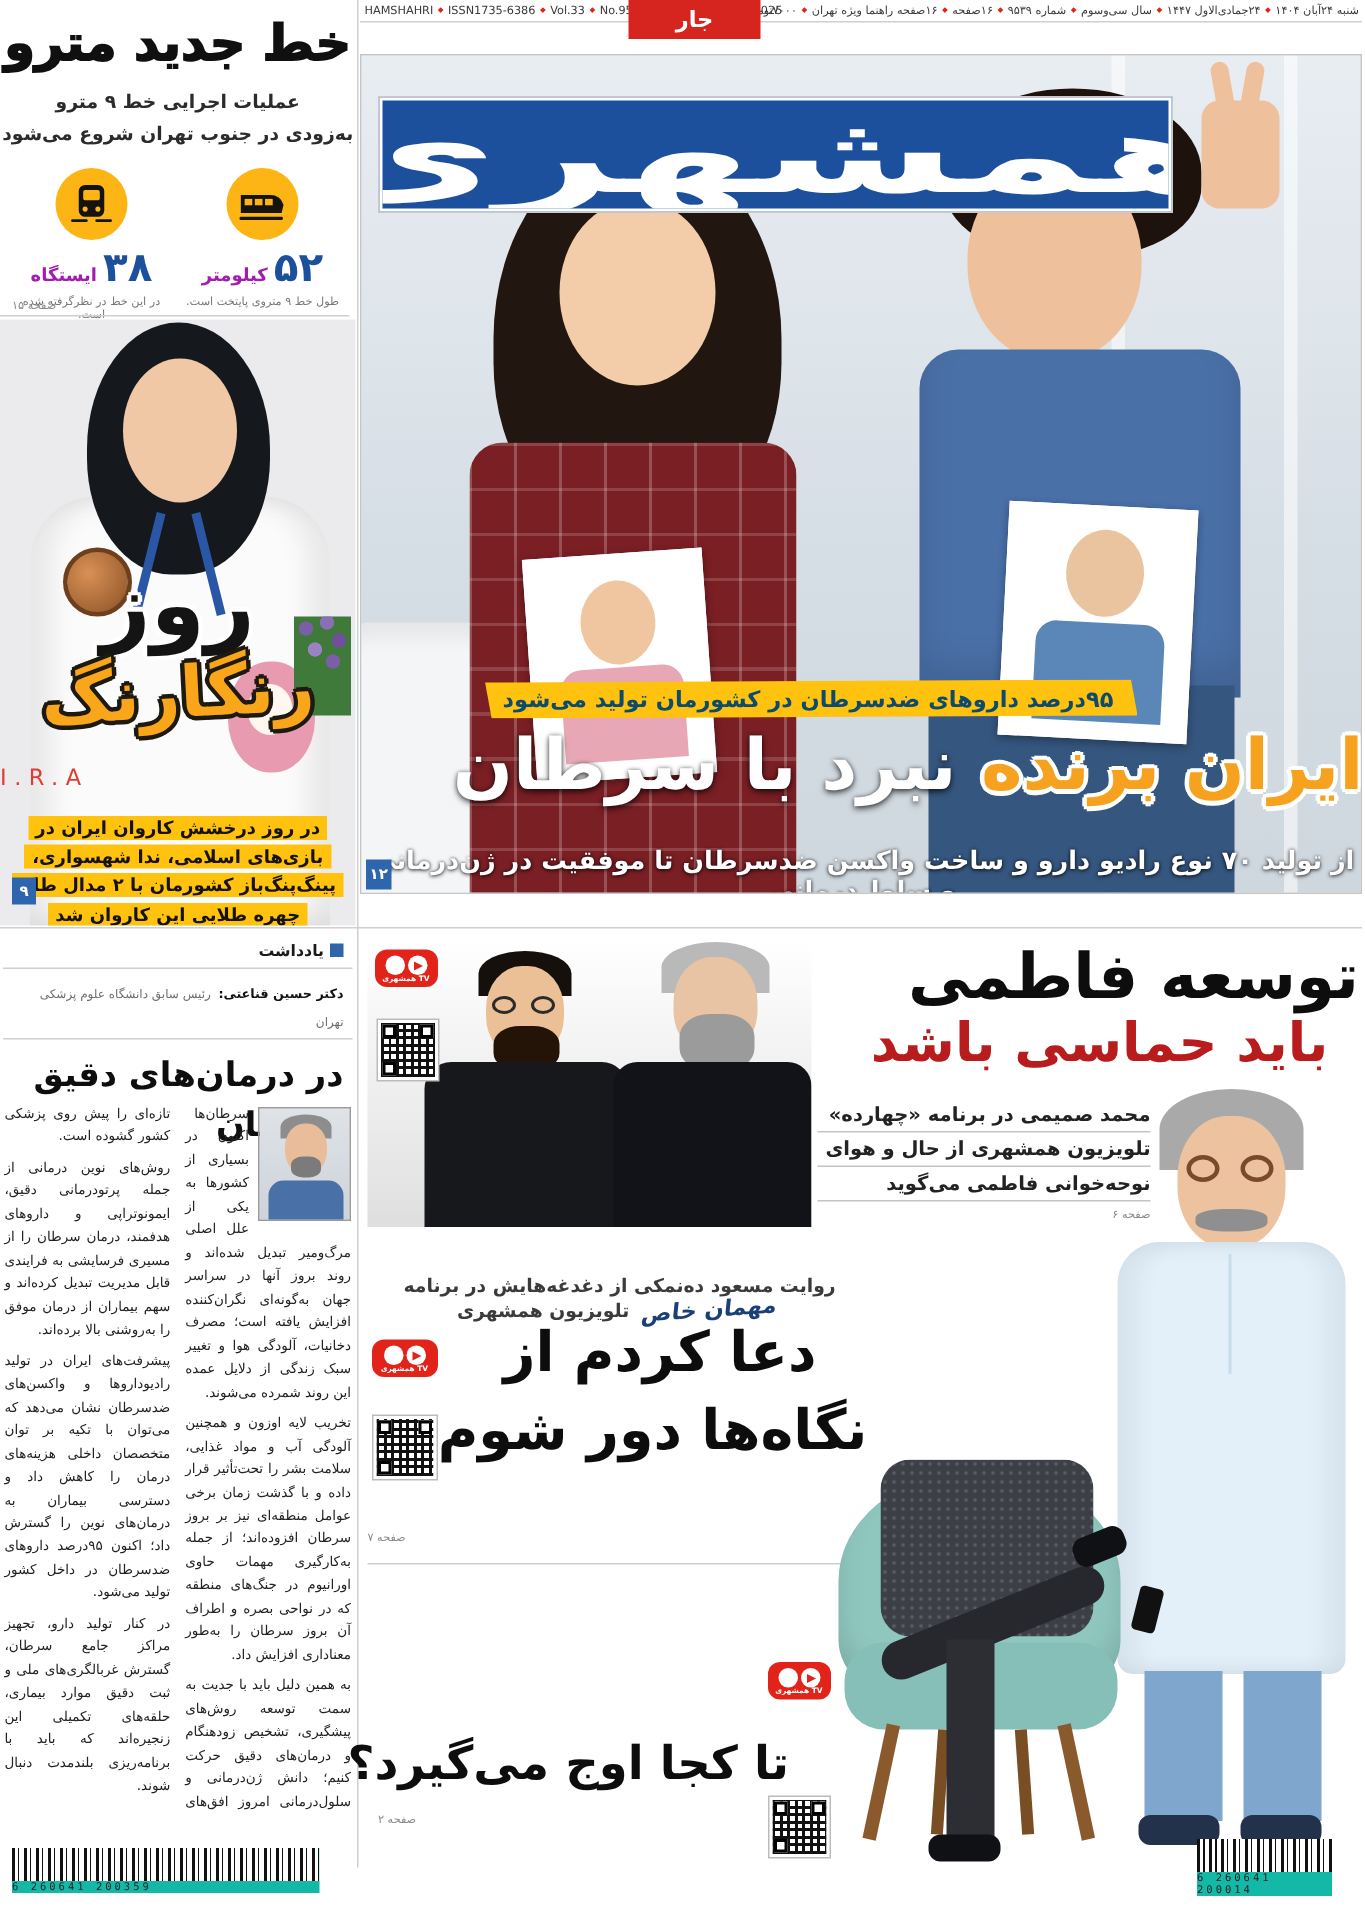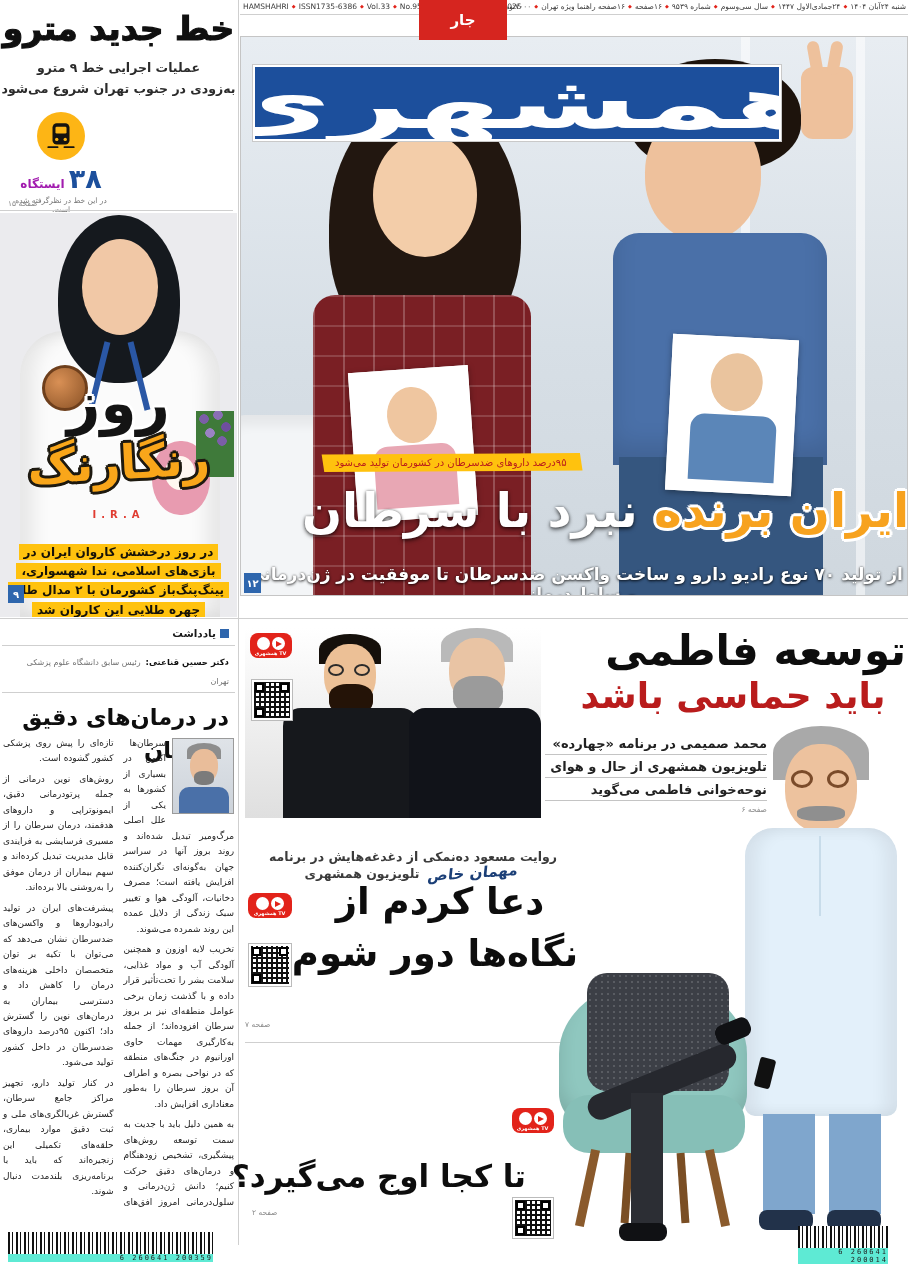--- a/index.html
+++ b/index.html
@@ -45,21 +45,21 @@
   
   .scene { overflow:hidden; }
   .ow { text-shadow:-2px -2px 0 #fff,2px -2px 0 #fff,-2px 2px 0 #fff,2px 2px 0 #fff,
         -3px 0 0 #fff,3px 0 0 #fff,0 -3px 0 #fff,0 3px 0 #fff; }
   .ob { text-shadow:-2px -2px 0 #1e1a10,2px -2px 0 #1e1a10,-2px 2px 0 #1e1a10,2px 2px 0 #1e1a10,
         -3px 0 0 #1e1a10,3px 0 0 #1e1a10,0 -3px 0 #1e1a10,0 3px 0 #1e1a10; }
   .hl { display:inline; background:#ffc20e; padding:1px 5px; line-height:1.6;
         -webkit-box-decoration-break:clone; box-decoration-break:clone; }
 
   
-  .kicker-banner { background:#ffc20e; color:#b91c1c; font-weight:normal; font-size:10px;
+  .kicker-banner { background:#ffc20e; color:#0c4a6e; font-weight:bold; font-size:15px;
     padding:4px 16px; clip-path:polygon(1% 8%, 99% 0, 100% 92%, 2% 100%); white-space:nowrap; }
   .lead-h { font-size:47px; font-weight:bold; white-space:nowrap; }
   .lead-h .acc { color:#f7a21e; }
   .lead-h .rest { color:#ffffff; text-shadow:0 2px 4px rgba(0,0,0,.6),0 0 3px rgba(0,0,0,.45); }
   .lead-sub { color:#fff; font-size:17px; font-weight:bold;
     text-shadow:0 1px 3px rgba(0,0,0,.75),0 0 2px rgba(0,0,0,.5); }
 
   
   .notelabel { font-size:10.5px; font-weight:bold; color:#1a1a1a; }
   .bluesq { display:inline-block; width:9px; height:9px; background:#2e66ad; margin-left:4px; vertical-align:-1px; }
@@ -93,21 +93,21 @@
   .dekline { font-size:13px; color:#222; text-align:right; border-bottom:1px solid #c4c4c4;
     padding-bottom:3px; margin-bottom:4px; font-weight:bold; }
   .mk { font-size:12.5px; color:#3b3b3b; font-weight:bold; }
   .mehman-logo { display:inline-block; color:#1b3f77; font-weight:bold; font-size:15px;
     transform:skewX(-10deg) rotate(-4deg); margin:0 4px; }
   .bigblack { font-size:37px; font-weight:bold; color:#0d0d0d; text-align:center; white-space:nowrap; }
   .fkick { font-size:14px; font-weight:bold; color:#2d2d2d; text-align:center; line-height:1.7; }
   .fh { font-size:31px; font-weight:bold; color:#0d0d0d; white-space:nowrap; }
 
   
-  .barcode { background:#5eead4; text-align:right; }
+  .barcode { background:#14b8a6; text-align:left; }
   .bars { height:22px; background:repeating-linear-gradient(90deg,#111 0 2px,#fff 2px 4px,#111 4px 5px,#fff 5px 8px); }
   .bdig { font-family:"DejaVu Sans Mono", monospace; font-size:7px; color:#222; letter-spacing:2px; }
 
   
   .ph { position:absolute; }
   .photocard { background:#fff; border:4px solid #fff; box-shadow:0 2px 6px rgba(0,0,0,.35); }
 </style>
 </head>
 <body>
 
@@ -121,20 +121,35 @@
   <div class="abs rtl" style="left:0; top:8px; width:237px;">
     <div class="metro-h">
       <div>خط جدید مترو</div>
     </div>
     <div class="metro-sub" style="margin-top:8px;">
       <div>عملیات اجرایی خط ۹ مترو</div>
       <div>به‌زودی در جنوب تهران شروع می‌شود</div>
     </div>
   </div>
 
+  <div class="abs stat rtl" style="left:120px; top:112px; width:110px;">
+    <div class="circ">
+      <svg width="34" height="34" viewBox="0 0 40 40">
+          <g fill="#151310">
+        <path d="M3 13 h23 q8 0 10.5 7.5 l-1.5 6.5 H3 z"></path>
+        <rect x="6" y="16" width="6" height="5" fill="#fdb515"></rect>
+            <rect x="14" y="16" width="6" height="5" fill="#fdb515"></rect>
+            <rect x="22" y="16" width="6" height="5" fill="#fdb515"></rect>
+        <rect x="2" y="30" width="34" height="2.5" rx="1"></rect>
+          </g>
+        </svg>
+    </div>
+    <div style="margin-top:4px;"><span class="num">۵۲</span><span class="unit">کیلومتر</span></div>
+    <div class="cap">طول خط ۹ متروی پایتخت است.</div>
+  </div>
   <div class="abs stat rtl" style="left:6px; top:112px; width:110px;">
     <div class="circ">
       <svg width="34" height="34" viewBox="0 0 40 40">
           <g fill="#151310">
         <rect x="10" y="5" width="20" height="25" rx="5"></rect>
         <rect x="13.5" y="9" width="13" height="8" rx="1.5" fill="#fdb515"></rect>
         <circle cx="15" cy="24" r="2" fill="#fdb515"></circle>
             <circle cx="25" cy="24" r="2" fill="#fdb515"></circle>
         <rect x="4" y="32" width="13" height="2.2" rx="1"></rect>
             <rect x="23" y="32" width="13" height="2.2" rx="1"></rect>
@@ -150,21 +165,21 @@
   <div class="abs scene" style="left:0; top:213px; width:237px; height:404px; background:#ebebee;">
     <div class="ph" style="left:20px; top:118px; width:200px; height:286px; background:#fbfbfb; border-radius:44px 44px 0 0; box-shadow:inset -14px 0 18px rgba(0,0,0,.08), inset 14px 0 18px rgba(0,0,0,.08);"></div>
     <div class="ph" style="left:58px; top:2px; width:122px; height:168px; background:#15191e; border-radius:50% 50% 46% 46%;"></div>
     <div class="ph" style="left:82px; top:26px; width:76px; height:96px; background:#f1c8a6; border-radius:50%;"></div>
     <div class="ph" style="left:96px; top:128px; width:6px; height:70px; background:#2a57a5; transform:rotate(14deg);"></div>
     <div class="ph" style="left:136px; top:128px; width:6px; height:70px; background:#2a57a5; transform:rotate(-14deg);"></div>
     <div class="ph" style="left:42px; top:152px; width:46px; height:46px; border-radius:50%; background:radial-gradient(circle at 35% 35%, #d99055, #8a5226); border:3px solid #6e3f1c;"></div>
     <div class="ph" style="left:152px; top:228px; width:58px; height:74px; background:#e89bb0; border-radius:48%;"></div>
     <div class="ph" style="left:165px; top:243px; width:30px; height:34px; background:#fff7f0; border-radius:50%;"></div>
     <div class="ph" style="left:196px; top:198px; width:38px; height:66px; background:radial-gradient(circle 5px at 8px 8px,#7b5ea7 90%,transparent), radial-gradient(circle 5px at 22px 4px,#8a6fb5 90%,transparent), radial-gradient(circle 5px at 30px 16px,#6f4f9e 90%,transparent), radial-gradient(circle 5px at 14px 22px,#9b82c4 90%,transparent), radial-gradient(circle 5px at 26px 30px,#7b5ea7 90%,transparent), linear-gradient(#3f7a3a,#3f7a3a);"></div>
-    <div class="ph ltr" style="left:0; top:296px; width:237px; text-align:center; color:#e03c31; font-weight:bold; font-size:10px; letter-spacing:5px;">I.R.A</div>
+    <div class="ph ltr" style="left:0; top:296px; width:237px; color:#e03c31; font-weight:normal; font-size:15px; letter-spacing:5px;">I.R.A</div>
     <div class="ph ow" style="left:0; top:156px; width:237px; text-align:center; font-size:58px; font-weight:bold; color:#141414;">روز</div>
     <div class="ph ob" style="left:0; top:222px; width:237px; text-align:center; font-size:47px; font-weight:bold; color:#f9a61a; transform:rotate(-3deg);">رنگارنگ</div>
     <div class="ph rtl" style="left:6px; top:330px; width:225px; text-align:center; font-size:12px; font-weight:bold; color:#161208;">
       <span class="hl">در روز درخشش کاروان ایران در بازی‌های اسلامی، ندا شهسواری، پینگ‌پنگ‌باز کشورمان با ۲ مدال طلا، چهره طلایی این کاروان شد</span>
     </div>
     <div class="ph pagebadge" style="left:8px; top:372px; width:16px; height:18px;">۹</div>
   </div>
 
   <div class="abs rule" style="left:0; top:618px; width:908px; height:1px;"></div>
 
@@ -227,21 +242,21 @@
       <span> </span>
       <span class="rest">نبرد با سرطان</span>
     </div>
     <div class="ph lead-sub rtl" style="left:0; top:527px; width:668px; text-align:center;">از تولید ۷۰ نوع رادیو دارو و ساخت واکسن ضدسرطان تا موفقیت در ژن‌درمانی و سلول‌درمانی</div>
     <div class="ph pagebadge" style="left:3px; top:536px; width:17px; height:20px;">۱۲</div>
   </div>
 
   <div class="abs masthead" style="left:253px; top:17px; width:528px; height:76px; z-index:3;margin-top:48px;">
     <span>همشهری</span>
   </div>
-  <div class="abs suptag" style="left:419px; top:0; width:88px; height:40px; z-index:4;">جار</div>
+  <div class="abs suptag" style="left:419px; top:0; width:88px; height:26px; z-index:4;">جار</div>
 
   <div class="abs scene" style="left:245px; top:628px; width:296px; height:190px; background:linear-gradient(180deg,#ffffff,#dfdfdf);">
     <div class="ph" style="left:74px; top:6px; width:62px; height:30px; background:#15100b; border-radius:50% 50% 0 0;"></div>
     <div class="ph" style="left:79px; top:16px; width:52px; height:62px; background:#ecc096; border-radius:46%;"></div>
     <div class="ph" style="left:83px; top:36px; width:16px; height:12px; border:2px solid #2b2b2b; border-radius:50%;"></div>
     <div class="ph" style="left:109px; top:36px; width:16px; height:12px; border:2px solid #2b2b2b; border-radius:50%;"></div>
     <div class="ph" style="left:84px; top:56px; width:44px; height:30px; background:#241307; border-radius:40%;"></div>
     <div class="ph" style="left:38px; top:80px; width:136px; height:110px; background:#16181c; border-radius:18px 18px 0 0;"></div>
     <div class="ph" style="left:196px; top:0; width:72px; height:34px; background:#b9b9b9; border-radius:50% 50% 0 0;"></div>
     <div class="ph" style="left:204px; top:10px; width:56px; height:66px; background:#e9c4a4; border-radius:46%;"></div>

